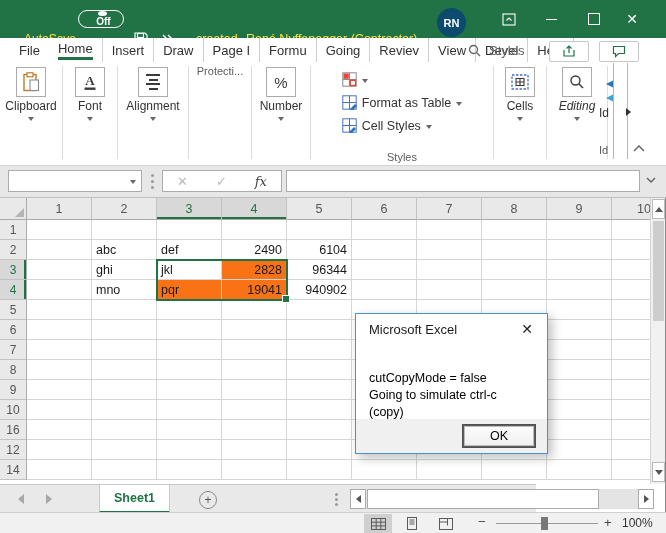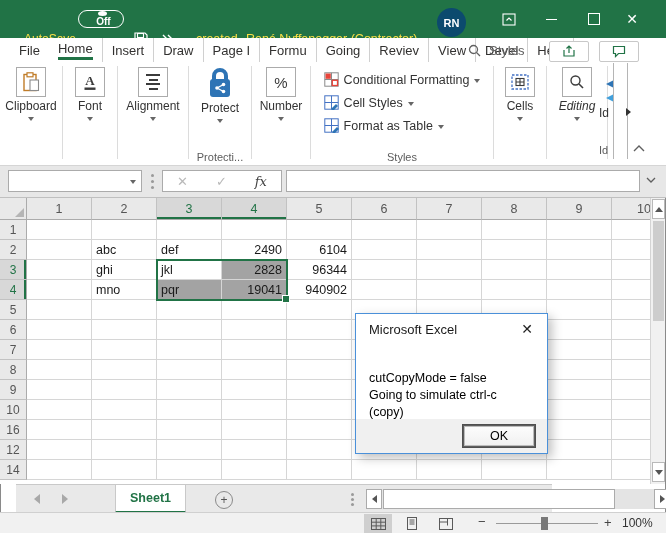--- a/index.html
+++ b/index.html
@@ -74,21 +74,21 @@
   .ch{width:65px;height:22px;flex:none;box-sizing:border-box;border-right:1px solid #c2c2c2;border-bottom:1px solid #ababab;
      background:#e9e9e9;color:#555;font-size:12.5px;display:flex;align-items:center;justify-content:center;}
   .ch.sel{background:#d8d8d8;color:#217346;box-shadow:inset 0 -2px 0 #217346;}
   .grow{display:flex;height:20px;}
   .rh{width:27px;height:20px;flex:none;box-sizing:border-box;border-right:1px solid #ababab;border-bottom:1px solid #c2c2c2;
      background:#e9e9e9;color:#555;font-size:12px;display:flex;align-items:center;justify-content:center;}
   .rh.sel{background:#d8d8d8;color:#217346;box-shadow:inset -2px 0 0 #217346;}
   .cell{width:65px;height:20px;flex:none;box-sizing:border-box;border-right:1px solid #d6d6d6;border-bottom:1px solid #d6d6d6;
      font-size:12.5px;color:#1a1a1a;display:flex;align-items:center;padding:0 4px;overflow:hidden;}
   .cell.num{justify-content:flex-end;}
-  .cell.shade{background:#a3a3a3;}
+  .cell.shade{background:#f97316;}
   .selbox{position:absolute;border:2px solid #217346;box-sizing:border-box;pointer-events:none;}
   .fillhandle{position:absolute;right:-4px;bottom:-4px;width:6px;height:6px;background:#217346;border:1px solid #fff;}
   
   .vscroll{position:absolute;left:650px;top:198px;width:15px;height:286px;background:#f1f1f1;border-left:1px solid #d4d4d4;box-sizing:border-box;}
   .vs-btn{position:absolute;left:1px;width:13px;height:20px;background:#fff;border:1px solid #b9b9b9;box-sizing:border-box;display:flex;align-items:center;justify-content:center;}
   .vs-up{top:1px;}.vs-down{top:264px;}
   .vs-thumb{position:absolute;left:2px;top:23px;width:11px;height:100px;background:#cdcdcd;}
   .tri-up{width:0;height:0;border-left:4px solid transparent;border-right:4px solid transparent;border-bottom:5px solid #555;}
   .tri-down{width:0;height:0;border-left:4px solid transparent;border-right:4px solid transparent;border-top:5px solid #555;}
   .tri-left{width:0;height:0;border-top:4px solid transparent;border-bottom:4px solid transparent;border-right:5px solid #555;}
@@ -97,21 +97,21 @@
   .dialog{position:absolute;left:355px;top:313px;width:193px;height:141px;background:#fff;border:1px solid #4a90d9;
      box-shadow:4px 4px 10px rgba(0,0,0,.25);z-index:50;box-sizing:border-box;}
   .dlg-title{height:30px;display:flex;align-items:center;padding-left:13px;font-size:13px;color:#1a1a1a;}
   .dlg-close{position:absolute;right:14px;top:7px;font-size:14px;color:#222;font-weight:300;}
   .dlg-body{padding:26px 13px 0 13px;font-size:12.5px;color:#000;line-height:17px;}
   .dlg-footer{position:absolute;left:0;bottom:0;width:100%;height:34px;background:#f0f0f0;box-sizing:border-box;display:flex;align-items:center;justify-content:flex-end;}
   .okbtn{width:72px;height:22px;margin-right:12px;background:linear-gradient(#fdfdfd,#f0f0f0);
      border:1px solid #5e5e5e;box-shadow:0 0 0 1px #bcbcbc inset, 0 0 0 1px #4f4f4f;
      font-size:12.5px;color:#000;display:flex;align-items:center;justify-content:center;box-sizing:border-box;}
   
-  .sheetbar{position:absolute;left:16px;top:484px;width:536px;height:28px;background:#e9e9e9;border-top:1px solid #c9c9c9;box-sizing:border-box;}
+  .sheetbar{position:absolute;left:0;top:484px;width:536px;height:28px;background:#e9e9e9;border-top:1px solid #c9c9c9;box-sizing:border-box;}
   .nav-arrows{position:absolute;left:18px;top:0;height:28px;display:flex;align-items:center;gap:22px;}
   .nav-tri-l{width:0;height:0;border-top:5px solid transparent;border-bottom:5px solid transparent;border-right:6px solid #a8a8a8;}
   .nav-tri-r{width:0;height:0;border-top:5px solid transparent;border-bottom:5px solid transparent;border-left:6px solid #a8a8a8;}
   .sheettabs{position:absolute;left:99px;top:0;height:28px;display:flex;}
   .sheettab{height:100%;padding:0 14px;display:flex;align-items:center;font-size:12.5px;color:#444;box-sizing:border-box;}
   .sheettab.active{background:#fff;border-left:1px solid #c9c9c9;border-right:1px solid #c9c9c9;border-bottom:2px solid #217346;color:#217346;font-weight:bold;}
   .addsheet{position:absolute;left:199px;top:6px;width:16px;height:16px;border:1px solid #8a8a8a;border-radius:50%;
      display:flex;align-items:center;justify-content:center;font-size:12px;color:#555;line-height:1;}
   .sb-dots{position:absolute;left:335px;top:8px;width:3px;height:3px;background:#9a9a9a;border-radius:50%;box-shadow:0 5px 0 #9a9a9a,0 10px 0 #9a9a9a;}
   .hscroll{position:absolute;left:350px;top:4px;width:304px;height:20px;background:#e4e4e4;}
@@ -274,36 +274,20 @@
         </span>
         <span class="bb-label">Alignment</span>
         <span class="caret"></span>
       </div>
     </div>
     <div class="rg-label"></div>
   </div>
   <div class="rg-sep"></div>
 
   <div class="rgroup" style="width:62px;">
-    <div class="rg-body">
-      <div class="bigbtn">
-        <span style="height:32px;display:flex;align-items:center;">
-          <svg width="28" height="32" viewBox="0 0 28 32">
-            <path d="M8 14 v-5 a6 6 0 0 1 12 0 v5" fill="none" stroke="#2e74b5" stroke-width="4"></path>
-            <rect x="4" y="12" width="20" height="18" rx="3" fill="#2e74b5"></rect>
-            <circle cx="17.5" cy="17.5" r="1.8" fill="#fff"></circle>
-            <circle cx="11" cy="21" r="1.8" fill="#fff"></circle>
-            <circle cx="17.5" cy="24.5" r="1.8" fill="#fff"></circle>
-            <path d="M17.5 17.5 L11 21 L17.5 24.5" fill="none" stroke="#fff" stroke-width="1.3"></path>
-          </svg>
-        </span>
-        <span class="bb-label">Protect</span>
-        <span class="caret"></span>
-      </div>
-    </div>
     <div class="rg-label">Protecti...</div>
   </div>
   <div class="rg-sep"></div>
 
   <div class="rgroup" style="width:58px;">
     <div class="rg-body">
       <div class="bigbtn">
         <span class="iconframe">
           <span style="font-size:15px;color:#3b3b3b;">%</span>
         </span>
@@ -319,43 +303,42 @@
     <div class="styles-items" style="flex:1;">
         <div class="stylerow">
           <span class="sic">
             <svg width="15" height="15" viewBox="0 0 15 15">
               <rect x="0.8" y="0.8" width="13.4" height="13.4" fill="none" stroke="#8a8a8a"></rect>
               <path d="M7.5 0.8 v13.4 M0.8 7.5 h13.4" stroke="#8a8a8a"></path>
               <rect x="1.5" y="1.5" width="5.3" height="5.3" fill="#e8443a"></rect>
               <rect x="8.3" y="8.3" width="5.2" height="5.2" fill="none" stroke="#e8443a" stroke-width="1.3"></rect>
             </svg>
           </span>
-          <span>Conditional Formatting</span>
+          <span class="caret"></span>
+        </div>
+        <div class="stylerow">
+          <span class="sic">
+            <svg width="15" height="15" viewBox="0 0 15 15">
+              <rect x="0.8" y="0.8" width="13.4" height="13.4" fill="none" stroke="#4472c4"></rect>
+              <path d="M7.5 0.8 v13.4 M0.8 7.5 h13.4" stroke="#4472c4"></path>
+              <path d="M8 14 L13 9 L15 11 L10 16 Z" fill="#2e74b5"></path>
+            </svg>
+          </span>
+          <span>Format as Table</span>
           <span class="caret"></span>
         </div>
         <div class="stylerow">
           <span class="sic">
             <svg width="15" height="15" viewBox="0 0 15 15">
               <rect x="0.8" y="0.8" width="13.4" height="13.4" fill="none" stroke="#4472c4"></rect>
               <path d="M7.5 0.8 v13.4 M0.8 7.5 h13.4" stroke="#4472c4"></path>
               <path d="M7 14 L12 9 L14 11 L9 16 Z" fill="#2e74b5"></path>
             </svg>
           </span>
           <span>Cell Styles</span>
-          <span class="caret"></span>
-        </div>
-        <div class="stylerow">
-          <span class="sic">
-            <svg width="15" height="15" viewBox="0 0 15 15">
-              <rect x="0.8" y="0.8" width="13.4" height="13.4" fill="none" stroke="#4472c4"></rect>
-              <path d="M7.5 0.8 v13.4 M0.8 7.5 h13.4" stroke="#4472c4"></path>
-              <path d="M8 14 L13 9 L15 11 L10 16 Z" fill="#2e74b5"></path>
-            </svg>
-          </span>
-          <span>Format as Table</span>
           <span class="caret"></span>
         </div>
       </div>
     <div class="rg-label">Styles</div>
   </div>
   <div class="rg-sep"></div>
 
   <div class="rgroup" style="width:52px;">
     <div class="rg-body">
       <div class="bigbtn">

